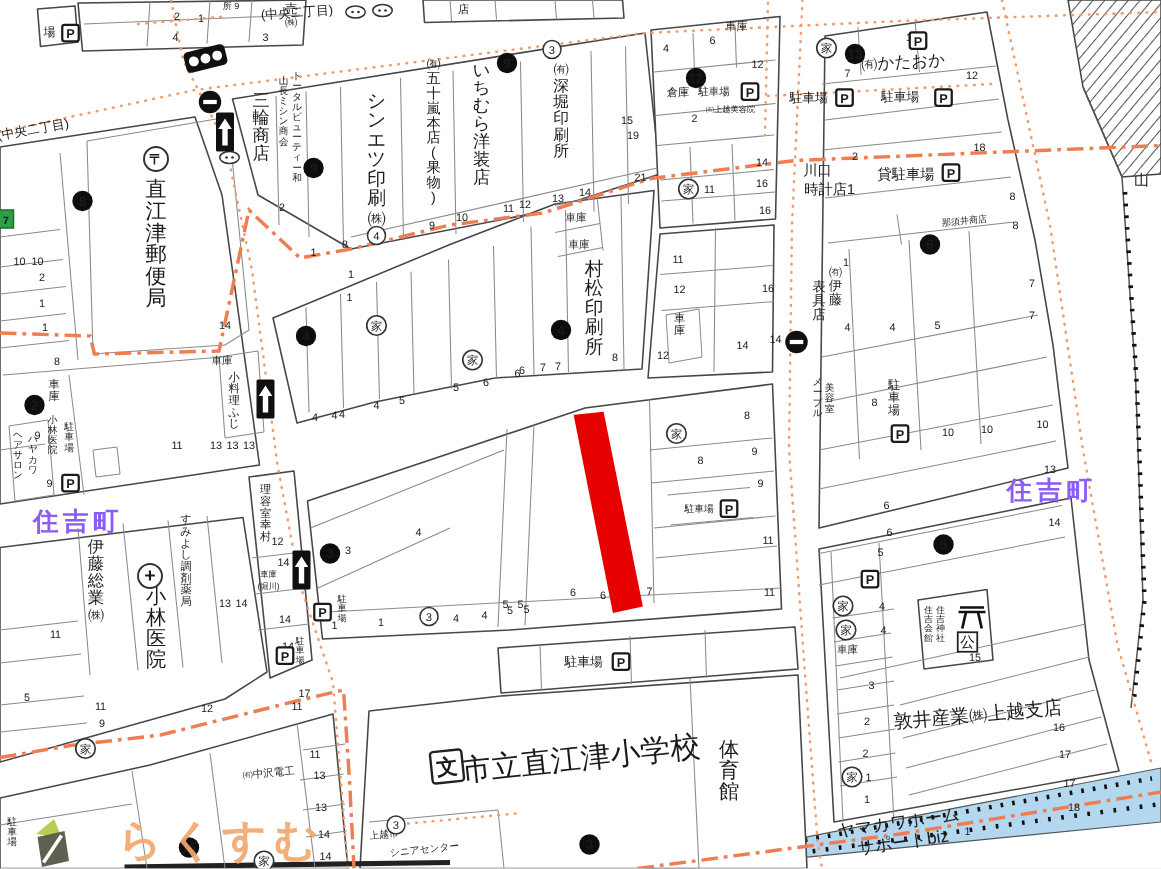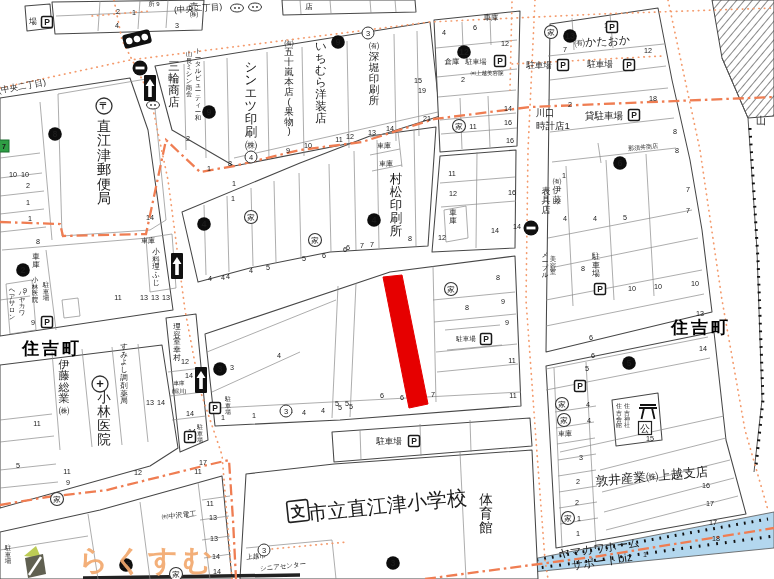--- a/index.html
+++ b/index.html
@@ -1,20 +1,20 @@
 <!DOCTYPE html>
 <html><head>
 <meta charset="utf-8">
 <style>
   html,body{margin:0;padding:0;background:#e8e8e8;}
   .stage{position:relative;width:774px;height:579px;background:#fff;overflow:hidden;
          font-family:"Liberation Sans","DejaVu Sans",sans-serif;}
   svg{position:absolute;left:0;top:0;}
   svg text{font-family:"Liberation Sans","DejaVu Sans",sans-serif;fill:#1a1a1a;}
-  .district{position:absolute;transform:translate(-50%,-50%);color:#000000;font-weight:bold;
+  .district{position:absolute;transform:translate(-50%,-50%);color:#8b5cf6;font-weight:bold;
             font-size:17px;letter-spacing:3px;white-space:nowrap;z-index:5;}
   .d0{left:52px;top:348px;}
   .d1{left:701px;top:327px;}
   .watermark{position:absolute;left:148px;top:561px;transform:translate(-50%,-50%);
              color:#f2a96e;font-weight:bold;font-size:29px;letter-spacing:5px;opacity:.92;
              white-space:nowrap;z-index:5;}
 </style>
 </head>
 <body>
 

